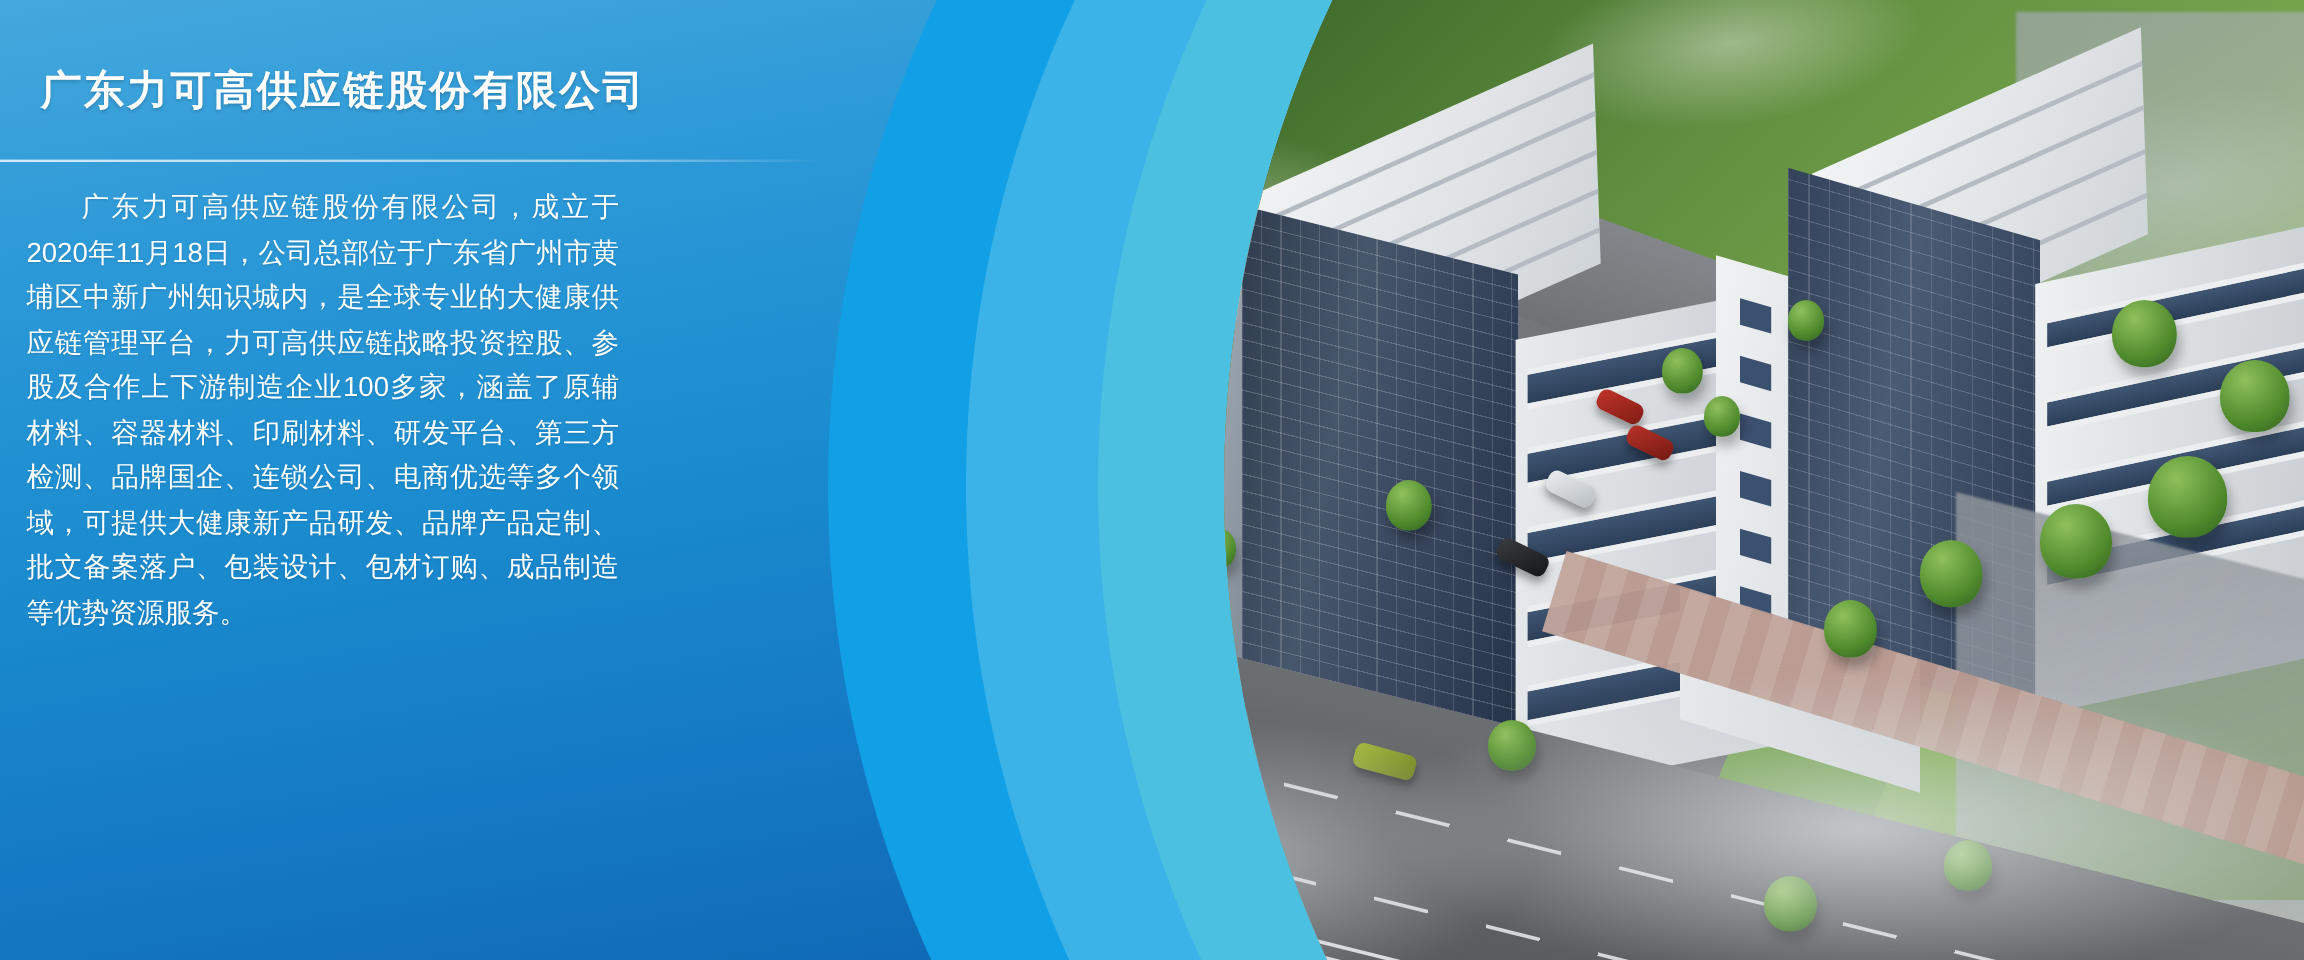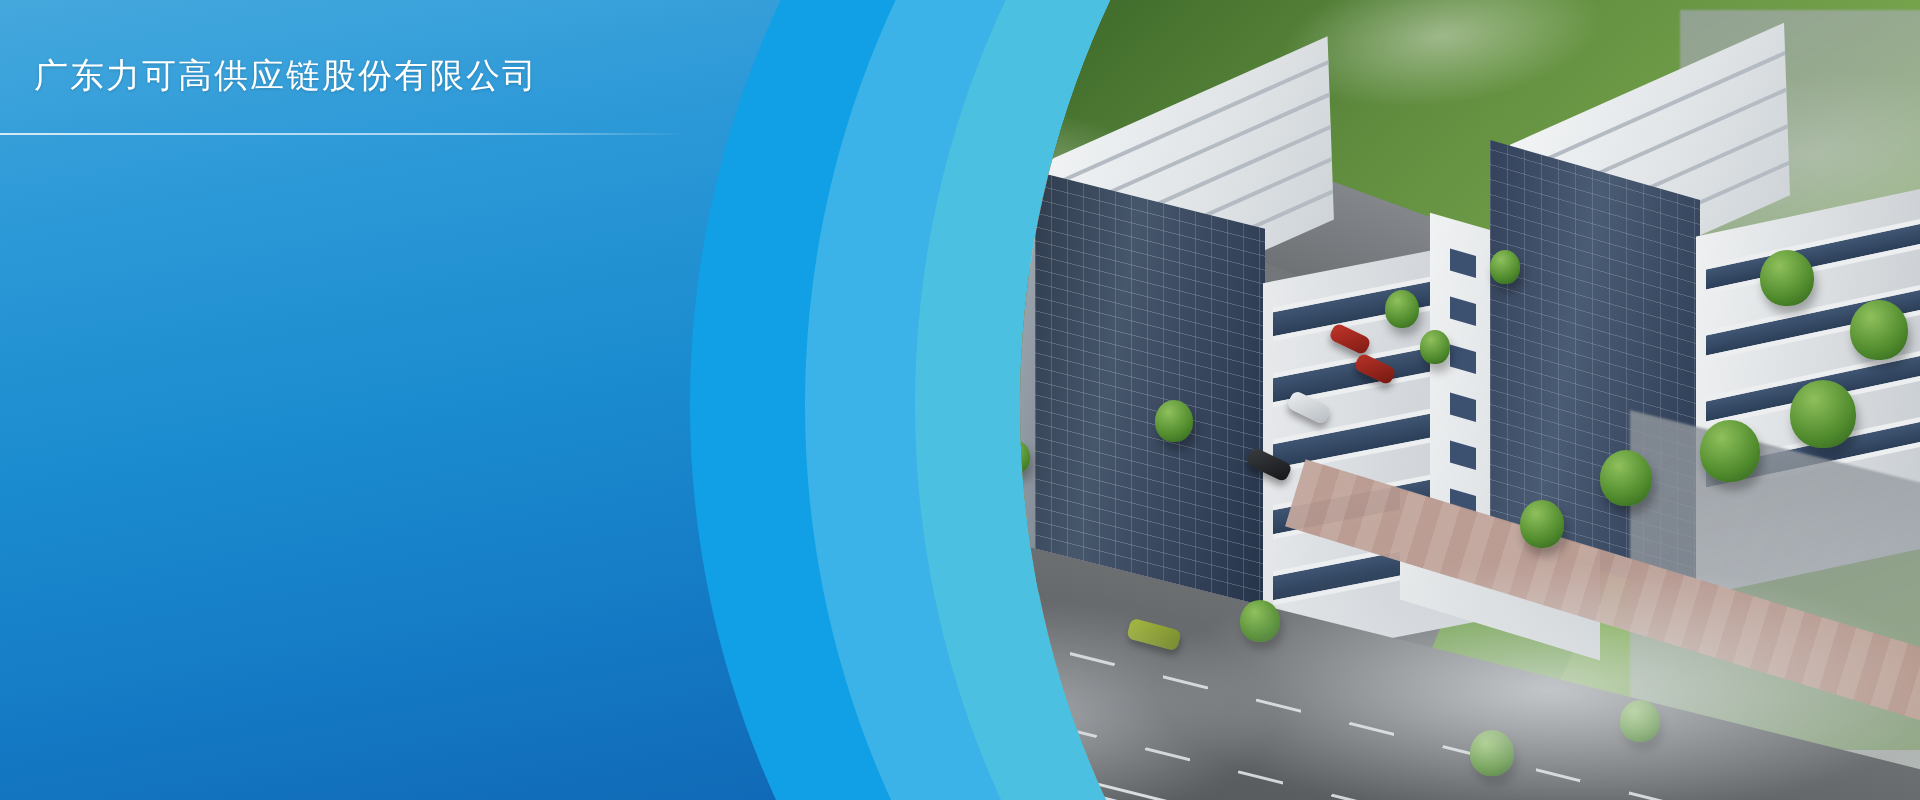--- a/index.html
+++ b/index.html
@@ -200,21 +200,21 @@
   .haze2{
     position:absolute;left:760px;top:600px;width:520px;height:230px;
     background:radial-gradient(ellipse at 50% 50%,rgba(215,220,224,.6),rgba(215,220,224,0) 70%);
     filter:blur(8px);
   }
 
   
   .panel{position:absolute;left:0;top:0;width:720px;height:800px;}
   .title{
     position:absolute;left:34px;top:53px;
-    font-size:34px;font-weight:normal;color:#ffffff;
+    font-size:34px;font-weight:bold;color:#ffffff;
     letter-spacing:2px;white-space:nowrap;
     text-shadow:0 1px 3px rgba(0,0,0,.18);
   }
   .divider{
     position:absolute;left:0;top:133px;width:686px;height:2px;
     background:linear-gradient(90deg,rgba(255,255,255,.78),rgba(255,255,255,.55) 70%,rgba(255,255,255,0));
   }
   .body{
     position:absolute;left:22px;top:154px;width:494px;
     color:#ffffff;font-size:23px;line-height:37.5px;
@@ -329,16 +329,17 @@
 
       <div class="haze"></div>
       <div class="haze2"></div>
     </div>
   </div>
 
   <div class="panel">
     <div class="title">广东力可高供应链股份有限公司</div>
     <div class="divider"></div>
     <div class="body">
+      <p>广东力可高供应链股份有限公司，成立于2020年11月18日，公司总部位于广东省广州市黄埔区中新广州知识城内，是全球专业的大健康供应链管理平台，力可高供应链战略投资控股、参股及合作上下游制造企业100多家，涵盖了原辅材料、容器材料、印刷材料、研发平台、第三方检测、品牌国企、连锁公司、电商优选等多个领域，可提供大健康新产品研发、品牌产品定制、批文备案落户、包装设计、包材订购、成品制造等优势资源服务。</p>
     </div>
   </div>
 
 </div>
 
 </body></html>

